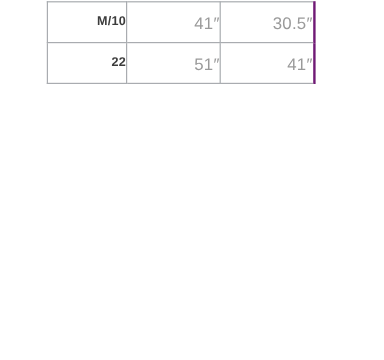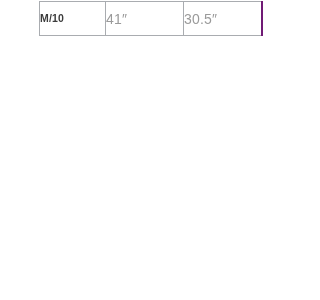--- a/index.html
+++ b/index.html
@@ -35,21 +35,21 @@
     table-layout: fixed;
   }
 
   #size-chart-table col.c-size  { width: 66px; }
   #size-chart-table col.c-val1  { width: 78px; }
   #size-chart-table col.c-val2  { width: 78px; }
 
   #size-chart-table td {
     height: 34px;
     padding: 0;
-    text-align: left;
+    text-align: right;
     vertical-align: middle;
     border-top: 1px solid #a9acb0;
     border-bottom: 1px solid #a9acb0;
     border-left: 1px solid #a9acb0;
     border-right: 1px solid #a9acb0;
     box-sizing: border-box;
     background: #ffffff;
     line-height: 1;
   }
 
@@ -87,17 +87,22 @@
         <td class="cell-size">M/10</td>
         <td class="cell-measure">41″</td>
         <td class="cell-measure">30.5″</td>
       </tr>
 
 
 
 
 
 
+      <tr>
+        <td class="cell-size">22</td>
+        <td class="cell-measure">51″</td>
+        <td class="cell-measure">41″</td>
+      </tr>
 
 
     </tbody>
   </table>
 </div>
 
 </body></html>

